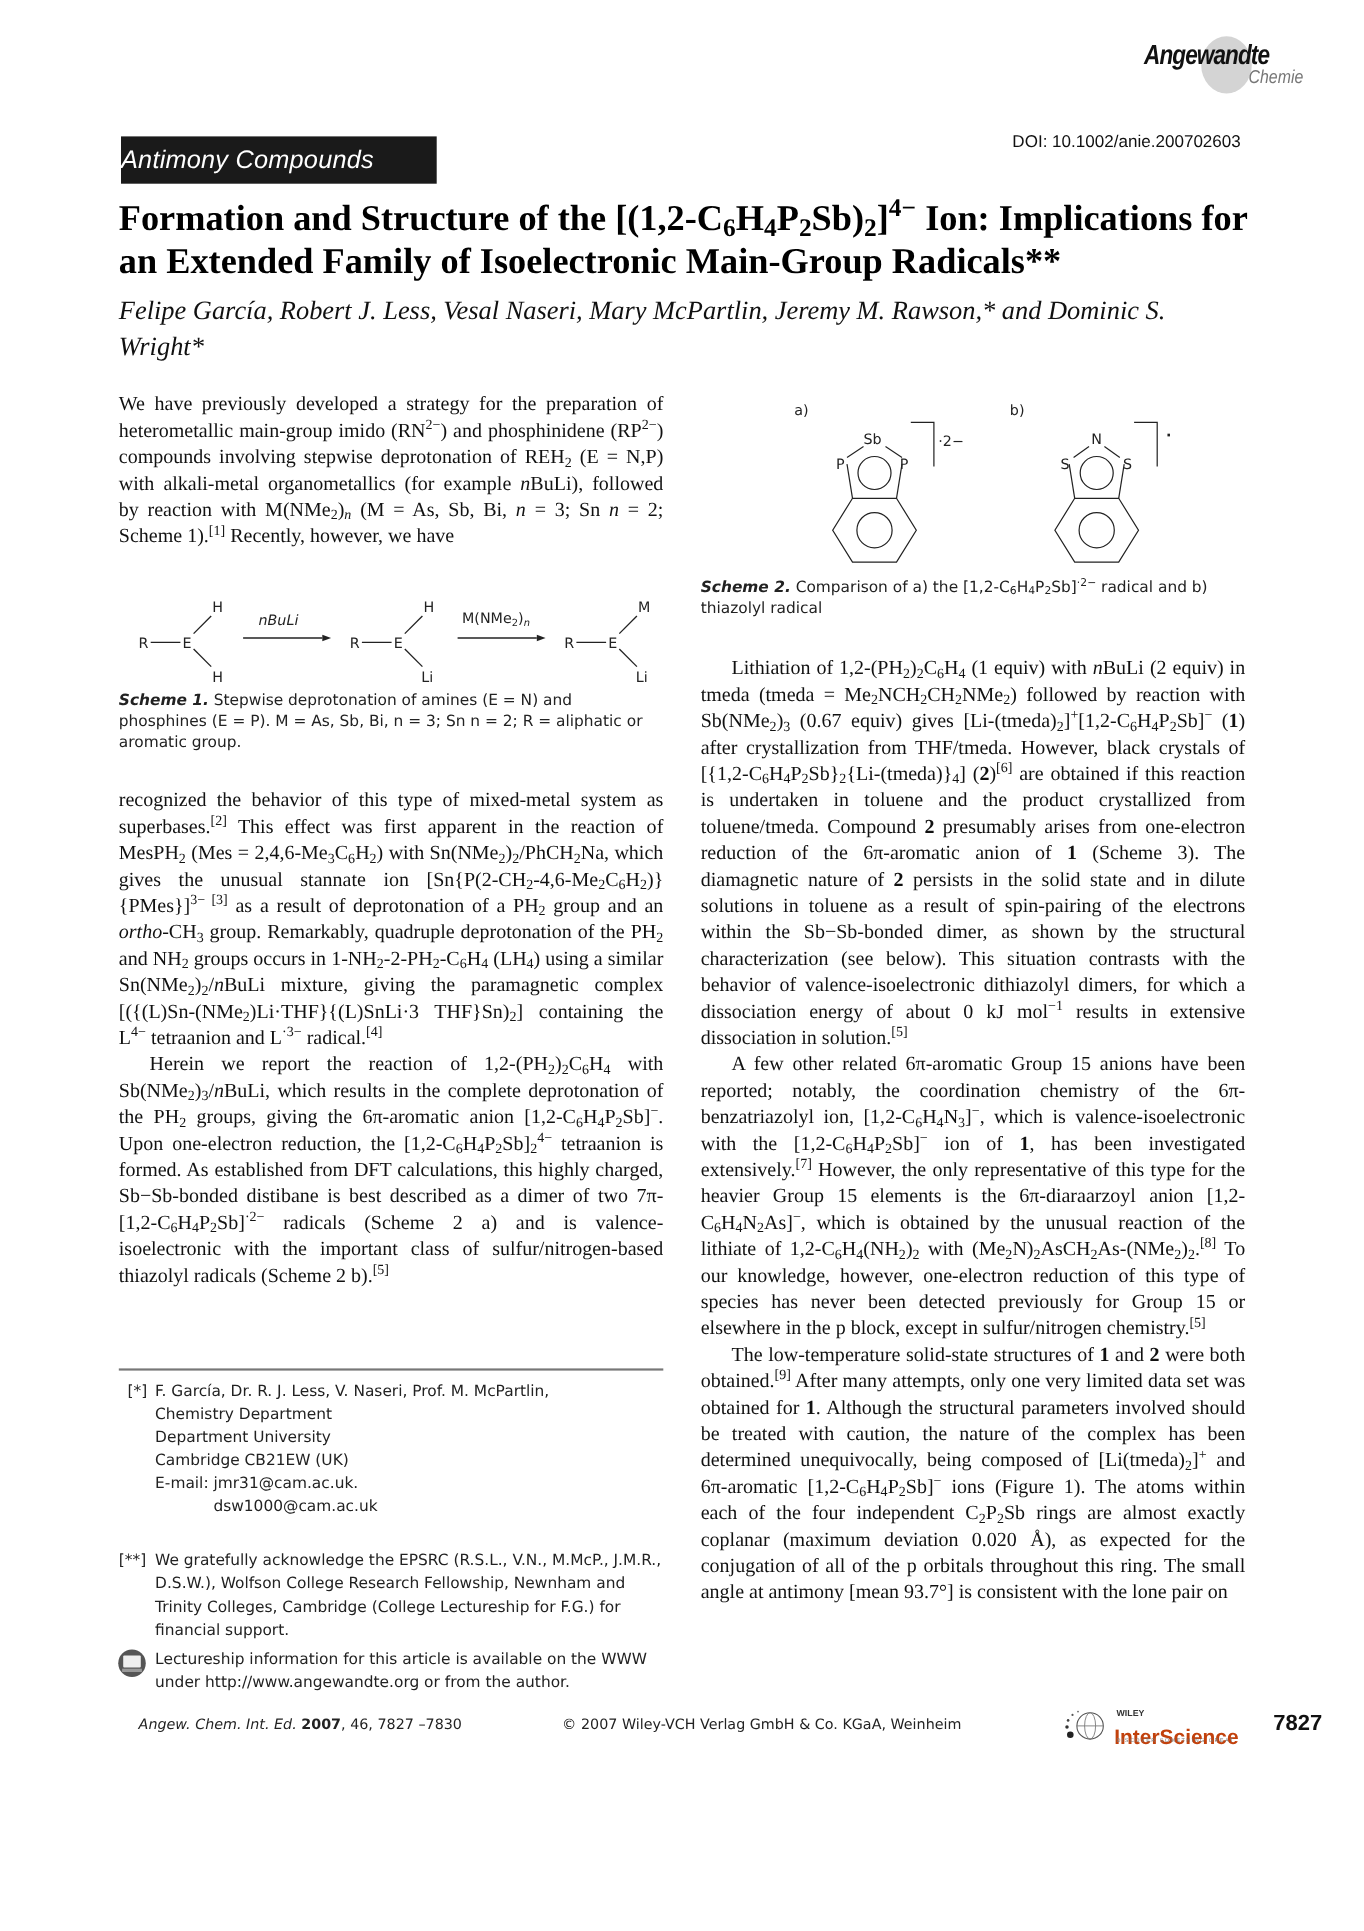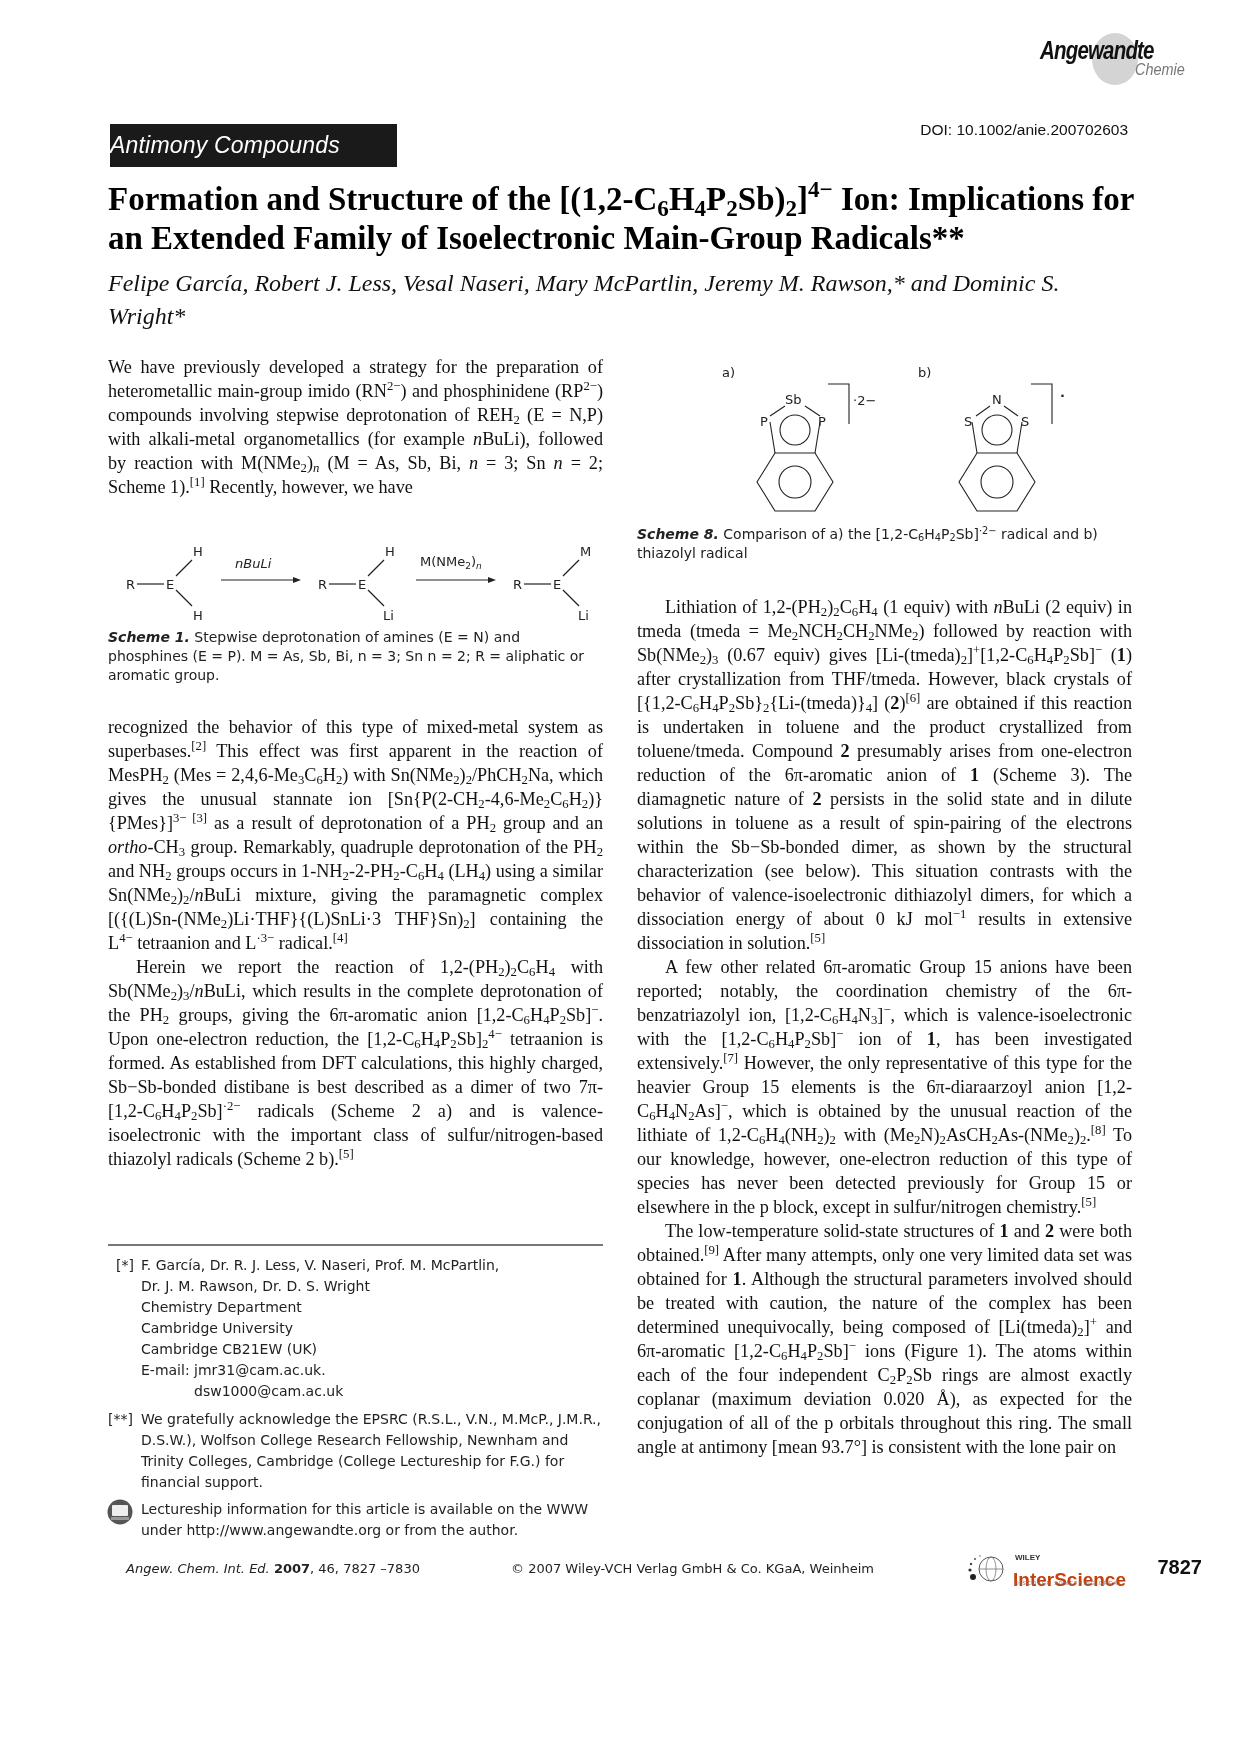--- a/index.html
+++ b/index.html
@@ -97,23 +97,22 @@
 <div class="col left" style="top:715px;">
   <p><span>recognized the behavior of this type of mixed-metal system as superbases.</span><sup>[2]</sup><span> This effect was first apparent in the reaction of MesPH</span><sub>2</sub><span> (Mes = 2,4,6-Me</span><sub>3</sub><span>C</span><sub>6</sub><span>H</span><sub>2</sub><span>) with Sn(NMe</span><sub>2</sub><span>)</span><sub>2</sub><span>/PhCH</span><sub>2</sub><span>Na, which gives the unusual stannate ion [Sn{P(2-CH</span><sub>2</sub><span>-4,6-Me</span><sub>2</sub><span>C</span><sub>6</sub><span>H</span><sub>2</sub><span>)}{PMes}]</span><sup>3− [3]</sup><span> as a result of deprotonation of a PH</span><sub>2</sub><span> group and an </span><i>ortho</i><span>-CH</span><sub>3</sub><span> group. Remarkably, quadruple deprotonation of the PH</span><sub>2</sub><span> and NH</span><sub>2</sub><span> groups occurs in 1-NH</span><sub>2</sub><span>-2-PH</span><sub>2</sub><span>-C</span><sub>6</sub><span>H</span><sub>4</sub><span> (LH</span><sub>4</sub><span>) using a similar Sn(NMe</span><sub>2</sub><span>)</span><sub>2</sub><span>/</span><i>n</i><span>BuLi mixture, giving the paramagnetic complex [({(L)Sn-(NMe</span><sub>2</sub><span>)Li·THF}{(L)SnLi·3 THF}Sn)</span><sub>2</sub><span>] containing the L</span><sup>4−</sup><span> tetraanion and L</span><sup>·3−</sup><span> radical.</span><sup>[4]</sup></p>
   <p class="ind"><span>Herein we report the reaction of 1,2-(PH</span><sub>2</sub><span>)</span><sub>2</sub><span>C</span><sub>6</sub><span>H</span><sub>4</sub><span> with Sb(NMe</span><sub>2</sub><span>)</span><sub>3</sub><span>/</span><i>n</i><span>BuLi, which results in the complete deprotonation of the PH</span><sub>2</sub><span> groups, giving the 6π-aromatic anion [1,2-C</span><sub>6</sub><span>H</span><sub>4</sub><span>P</span><sub>2</sub><span>Sb]</span><sup>−</sup><span>. Upon one-electron reduction, the [1,2-C</span><sub>6</sub><span>H</span><sub>4</sub><span>P</span><sub>2</sub><span>Sb]</span><sub>2</sub><span></span><sup>4−</sup><span> tetraanion is formed. As established from DFT calculations, this highly charged, Sb−Sb-bonded distibane is best described as a dimer of two 7π-[1,2-C</span><sub>6</sub><span>H</span><sub>4</sub><span>P</span><sub>2</sub><span>Sb]</span><sup>·2−</sup><span> radicals (Scheme 2 a) and is valence-isoelectronic with the important class of sulfur/nitrogen-based thiazolyl radicals (Scheme 2 b).</span><sup>[5]</sup></p>
 </div>
 
 <div class="abs rule"></div>
 <div class="fn" style="top:1255px;">
   <span class="mk" style="left:8px;">[*]</span>
   <div class="bd">
     <div>F. García, Dr. R. J. Less, V. Naseri, Prof. M. McPartlin,</div>
-    <div>Dr. J. M. Rawson, Dr. D. S. Wright</div>
     <div>Chemistry Department</div>
-    <div>Cambridge University</div>
+    <div>Department University</div>
     <div>Cambridge CB21EW (UK)</div>
     <div>E-mail: jmr31@cam.ac.uk.</div>
     <div style="padding-left:53px;">dsw1000@cam.ac.uk</div>
   </div>
 </div>
 <div class="fn" style="top:1409px;">
   <span class="mk">[**]</span>
   <div class="bd">We gratefully acknowledge the EPSRC (R.S.L., V.N., M.McP., J.M.R., D.S.W.), Wolfson College Research Fellowship, Newnham and Trinity Colleges, Cambridge (College Lectureship for F.G.) for financial support.</div>
 </div>
 <div class="fn" style="top:1499px;">
@@ -155,21 +154,21 @@
       <polygon points="337,93 377,93 395,122 377,151 337,151 319,122"></polygon>
       <circle cx="357" cy="122" r="16"></circle>
       <polyline points="391,24 412,24 412,64"></polyline>
     </g>
     <text x="352" y="44">N</text>
     <text x="324" y="66">S</text>
     <text x="381" y="66">S</text>
     <text x="420" y="40" font-weight="bold">·</text>
   </svg>
 </div>
-<div class="abs cap" style="left:637px;top:525px;width:490px;"><b>Scheme 8.</b><span> Comparison of a) the [1,2-C</span><sub>6</sub><span>H</span><sub>4</sub><span>P</span><sub>2</sub><span>Sb]</span><sup>·2−</sup><span> radical and b) thiazolyl radical</span></div>
+<div class="abs cap" style="left:637px;top:525px;width:490px;"><b>Scheme 2.</b><span> Comparison of a) the [1,2-C</span><sub>6</sub><span>H</span><sub>4</sub><span>P</span><sub>2</sub><span>Sb]</span><sup>·2−</sup><span> radical and b) thiazolyl radical</span></div>
 
 <div class="col right" style="top:595px;">
   <p class="ind"><span>Lithiation of 1,2-(PH</span><sub>2</sub><span>)</span><sub>2</sub><span>C</span><sub>6</sub><span>H</span><sub>4</sub><span> (1 equiv) with </span><i>n</i><span>BuLi (2 equiv) in tmeda (tmeda = Me</span><sub>2</sub><span>NCH</span><sub>2</sub><span>CH</span><sub>2</sub><span>NMe</span><sub>2</sub><span>) followed by reaction with Sb(NMe</span><sub>2</sub><span>)</span><sub>3</sub><span> (0.67 equiv) gives [Li-(tmeda)</span><sub>2</sub><span>]</span><sup>+</sup><span>[1,2-C</span><sub>6</sub><span>H</span><sub>4</sub><span>P</span><sub>2</sub><span>Sb]</span><sup>−</sup><span> (</span><b>1</b><span>) after crystallization from THF/tmeda. However, black crystals of [{1,2-C</span><sub>6</sub><span>H</span><sub>4</sub><span>P</span><sub>2</sub><span>Sb}</span><sub>2</sub><span>{Li-(tmeda)}</span><sub>4</sub><span>] (</span><b>2</b><span>)</span><sup>[6]</sup><span> are obtained if this reaction is undertaken in toluene and the product crystallized from toluene/tmeda. Compound </span><b>2</b><span> presumably arises from one-electron reduction of the 6π-aromatic anion of </span><b>1</b><span> (Scheme 3). The diamagnetic nature of </span><b>2</b><span> persists in the solid state and in dilute solutions in toluene as a result of spin-pairing of the electrons within the Sb−Sb-bonded dimer, as shown by the structural characterization (see below). This situation contrasts with the behavior of valence-isoelectronic dithiazolyl dimers, for which a dissociation energy of about 0 kJ mol</span><sup>−1</sup><span> results in extensive dissociation in solution.</span><sup>[5]</sup></p>
   <p class="ind"><span>A few other related 6π-aromatic Group 15 anions have been reported; notably, the coordination chemistry of the 6π-benzatriazolyl ion, [1,2-C</span><sub>6</sub><span>H</span><sub>4</sub><span>N</span><sub>3</sub><span>]</span><sup>−</sup><span>, which is valence-isoelectronic with the [1,2-C</span><sub>6</sub><span>H</span><sub>4</sub><span>P</span><sub>2</sub><span>Sb]</span><sup>−</sup><span> ion of </span><b>1</b><span>, has been investigated extensively.</span><sup>[7]</sup><span> However, the only representative of this type for the heavier Group 15 elements is the 6π-diaraarzoyl anion [1,2-C</span><sub>6</sub><span>H</span><sub>4</sub><span>N</span><sub>2</sub><span>As]</span><sup>−</sup><span>, which is obtained by the unusual reaction of the lithiate of 1,2-C</span><sub>6</sub><span>H</span><sub>4</sub><span>(NH</span><sub>2</sub><span>)</span><sub>2</sub><span> with (Me</span><sub>2</sub><span>N)</span><sub>2</sub><span>AsCH</span><sub>2</sub><span>As-(NMe</span><sub>2</sub><span>)</span><sub>2</sub><span>.</span><sup>[8]</sup><span> To our knowledge, however, one-electron reduction of this type of species has never been detected previously for Group 15 or elsewhere in the p block, except in sulfur/nitrogen chemistry.</span><sup>[5]</sup></p>
   <p class="ind"><span>The low-temperature solid-state structures of </span><b>1</b><span> and </span><b>2</b><span> were both obtained.</span><sup>[9]</sup><span> After many attempts, only one very limited data set was obtained for </span><b>1</b><span>. Although the structural parameters involved should be treated with caution, the nature of the complex has been determined unequivocally, being composed of [Li(tmeda)</span><sub>2</sub><span>]</span><sup>+</sup><span> and 6π-aromatic [1,2-C</span><sub>6</sub><span>H</span><sub>4</sub><span>P</span><sub>2</sub><span>Sb]</span><sup>−</sup><span> ions (Figure 1). The atoms within each of the four independent C</span><sub>2</sub><span>P</span><sub>2</sub><span>Sb rings are almost exactly coplanar (maximum deviation 0.020 Å), as expected for the conjugation of all of the p orbitals throughout this ring. The small angle at antimony [mean 93.7°] is consistent with the lone pair on</span></p>
 </div>
 
 <div class="abs footer" style="left:108px;">
   <i>Angew. Chem. Int. Ed.</i> <b>2007</b><span>, 46, 7827 –7830</span>
 </div>

